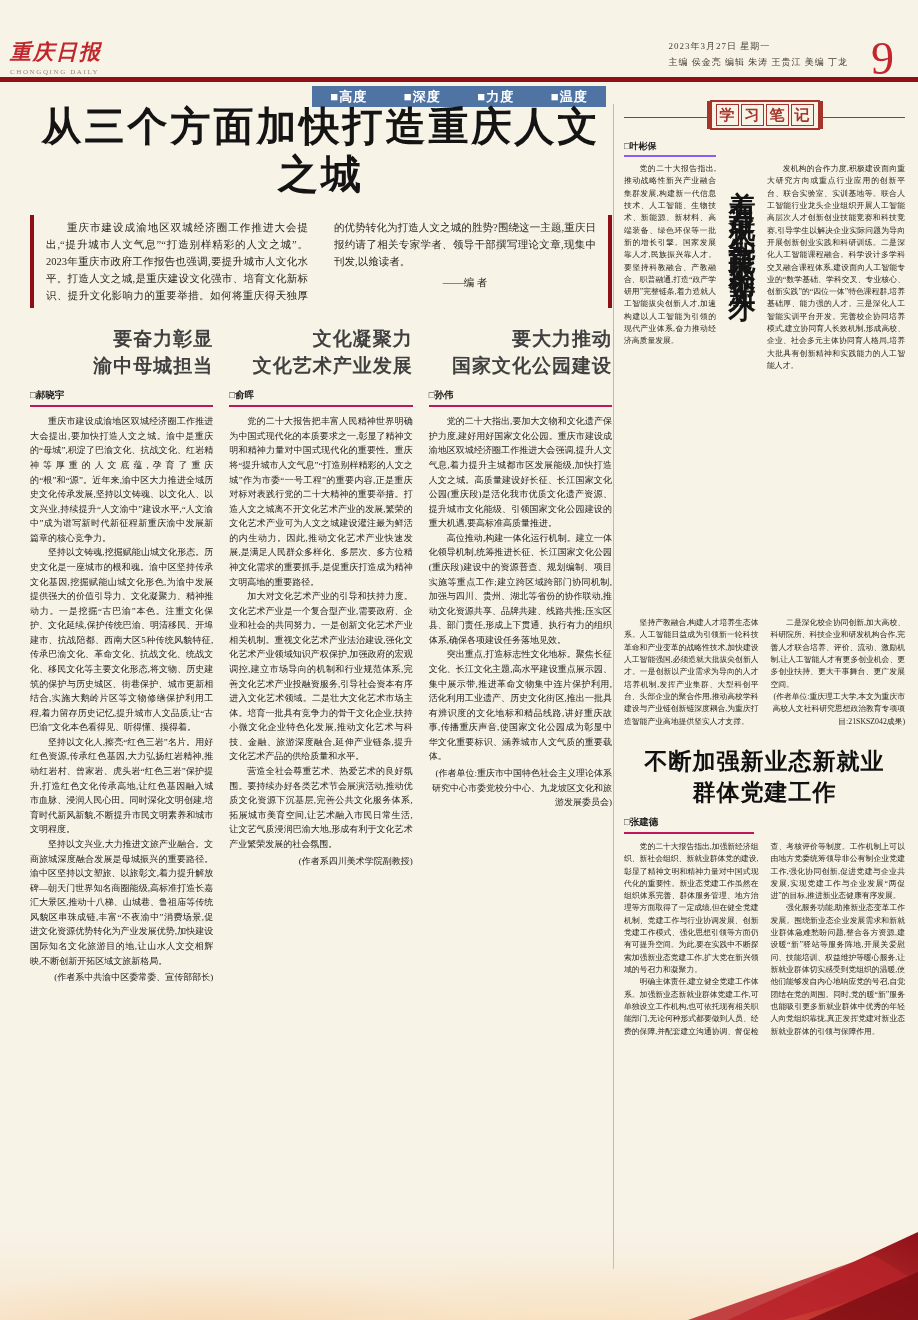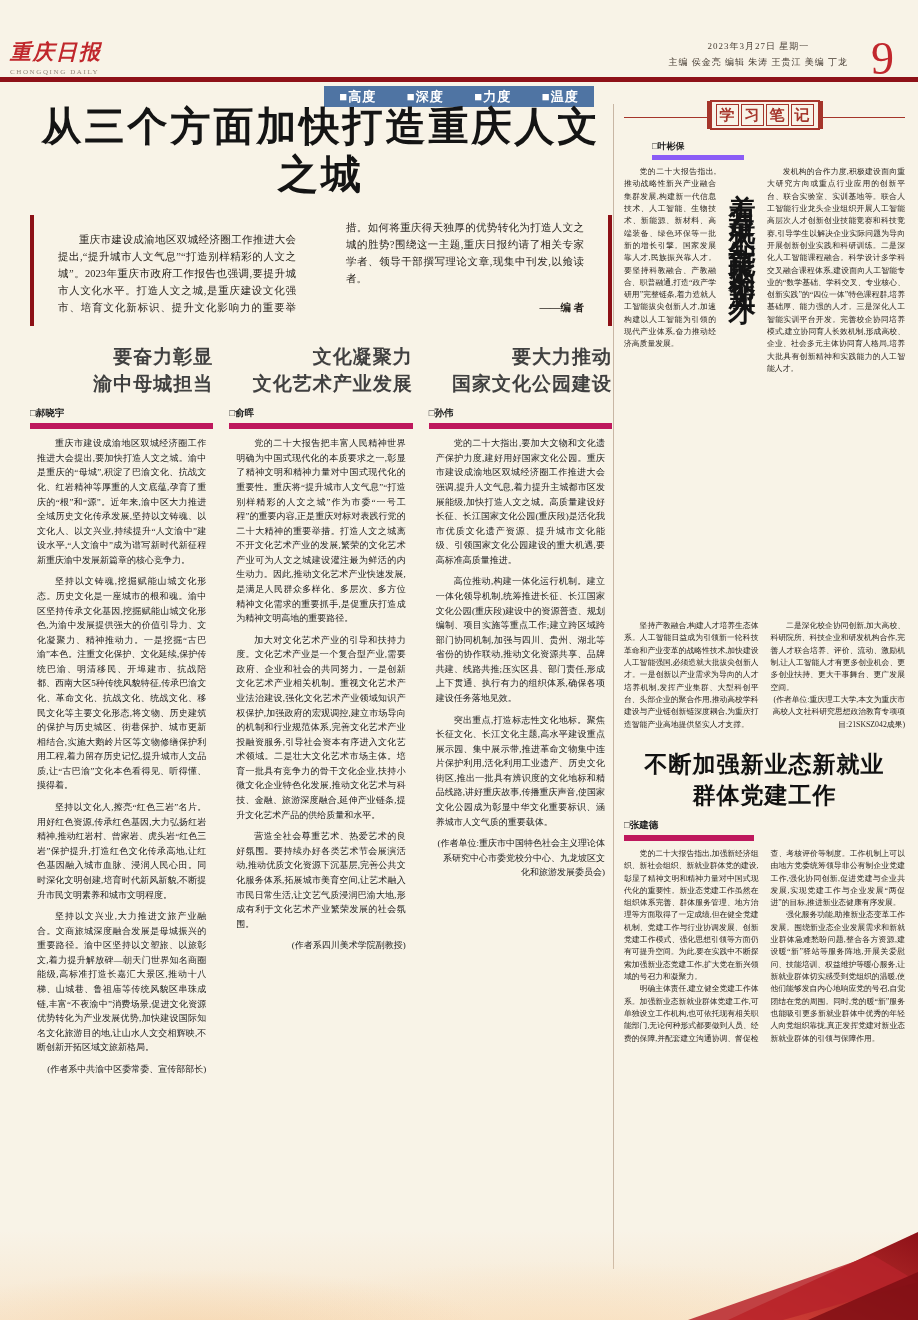--- a/index.html
+++ b/index.html
@@ -12,53 +12,53 @@
   .logo-cn{font-size:21px;font-weight:bold;font-style:italic;color:#c0272c;letter-spacing:2px;white-space:nowrap;}
   .logo-en{font-size:7px;color:#948a7c;letter-spacing:1.6px;margin-top:2px;}
   .mast{position:absolute;left:348px;top:6px;display:flex;align-items:flex-end;}
   .mast-main{font-size:60px;font-weight:bold;color:#9e141b;line-height:1;letter-spacing:2px;font-family:"Liberation Serif",serif;}
   .mast-subwrap{margin-left:6px;display:flex;flex-direction:column;align-items:flex-start;}
   .weekly{font-size:15px;font-weight:bold;color:#8d8d8d;letter-spacing:2px;margin-bottom:3px;}
   .mast-sub{display:flex;}
   .mast-sub span{display:block;border:2px solid #53110e;color:#53110e;font-size:27px;font-weight:bold;padding:1px 3px;margin-right:3px;line-height:1.1;}
   .badge{margin-left:8px;width:30px;height:58px;background:#ad1f22;border:1px solid #7d1013;display:flex;flex-direction:column;align-items:center;justify-content:center;box-shadow:inset 0 0 0 2px #ad1f22, inset 0 0 0 3px #f3e6d5;}
   .badge span{color:#fdf6ec;font-size:17px;font-weight:bold;line-height:1.25;}
-  .hdr-right{position:absolute;right:24px;top:40px;text-align:center;}
+  .hdr-right{position:absolute;right:24px;top:40px;text-align:left;}
   .dateline{font-size:9px;color:#463c33;letter-spacing:1px;}
   .staffline{font-size:9px;color:#463c33;margin-top:3px;letter-spacing:1px;}
   .pagenum-wrap{position:absolute;right:24px;top:36px;font-size:46px;color:#c1272d;line-height:1;}
   .redrule{position:absolute;top:77px;left:0;width:918px;height:5px;background:#8e1118;}
-  .tagsbar{position:absolute;top:86px;left:50%;transform:translateX(-50%);width:270px;height:21px;background:#4f74a3;display:flex;align-items:center;justify-content:space-around;}
+  .tagsbar{position:absolute;top:86px;left:50%;transform:translateX(-50%);width:294px;height:21px;background:#4f74a3;display:flex;align-items:center;justify-content:space-around;}
   .tagsbar span{color:#fff;font-size:13px;font-weight:bold;letter-spacing:1px;font-family:"Liberation Sans",sans-serif;}
 
   
   .feature{position:absolute;left:30px;top:91px;width:582px;}
   .f-headline{font-size:40px;font-weight:bold;color:#141414;text-align:center;letter-spacing:3px;margin:12px 0 0 0;line-height:1.2;}
   .intro{margin-top:16px;border-left:4px solid #8c1016;border-right:4px solid #8c1016;padding:4px 12px;column-count:2;column-gap:26px;font-size:10.5px;line-height:1.62;color:#241f1a;text-align:justify;}
-  .intro p{margin:12px;text-indent:2em;}
-  .intro .sign{text-align:right;text-indent:0;margin-top:4px;font-weight:bold;}
+  .intro p{margin:0;text-indent:2em;}
+  .intro .sign{text-align:center;text-indent:0;margin-top:4px;font-weight:normal;}
   .fcols{display:flex;gap:16px;margin-top:18px;}
   .fcol{flex:1;min-width:0;}
   .fcol h2{font-size:19px;line-height:1.4;text-align:right;margin:0 0 10px 0;color:#404040;letter-spacing:1px;}
-  .byline{font-size:9.5px;font-weight:bold;color:#222;padding-bottom:3px;border-bottom:6px solid #be185d;}
+  .byline{font-size:9.5px;font-weight:bold;color:#222;padding-bottom:3px;border-bottom:2px solid #be185d;}
   .fbody{margin-top:7px;font-size:9px;line-height:1.62;color:#222;text-align:justify;}
-  .fbody p{margin:7px;text-indent:2em;}
+  .fbody p{margin:0;text-indent:2em;}
   .fbody .attr{text-align:right;text-indent:0;margin-top:2px;}
 
   
   .vsep{position:absolute;left:613px;top:104px;height:1165px;width:1px;background:#c8b6a4;}
   .rsec{position:absolute;left:624px;top:100px;width:281px;}
   .study-head{position:relative;height:36px;}
   .study-line{position:absolute;left:0;right:0;top:17px;height:1px;background:#a5352b;}
   .study-badge{position:absolute;left:50%;transform:translateX(-50%);top:0;background:#f8f3e7;border:2px solid #a5352b;padding:2px 3px;display:flex;box-shadow:-4px 0 0 -1px #a5352b,4px 0 0 -1px #a5352b;}
   .study-badge span{border:1.5px solid #a5352b;color:#a5352b;font-size:15px;font-weight:bold;padding:1px 3px;margin:0 1px;line-height:1.2;}
   .rtxt{font-size:7.8px;line-height:1.58;color:#241f1a;text-align:justify;}
   .rtxt p{margin:0;text-indent:2em;}
   .rtxt .attr{text-align:right;text-indent:0;}
-  .ai-byline{width:92px;font-size:9px;font-weight:bold;color:#222;border-bottom:5px solid #8b5cf6;padding-bottom:2px;margin-top:4px;margin-left:28px;}
+  .ai-byline{width:92px;font-size:9px;font-weight:bold;color:#222;border-bottom:2px solid #8b5cf6;padding-bottom:2px;margin-top:4px;}
   .ai-row{display:flex;margin-top:6px;}
   .ai-left{width:92px;flex:none;}
   .ai-title{flex:none;writing-mode:vertical-rl;text-orientation:upright;font-size:27px;font-weight:bold;color:#141414;letter-spacing:8px;margin:6px 10px 0 10px;line-height:1.15;height:440px;}
   .ai-right{flex:1;min-width:0;}
   .ai-below{margin-top:8px;column-count:2;column-gap:12px;}
   .party{margin-top:18px;}
   .party h2{font-size:23px;line-height:1.35;text-align:center;margin:0;color:#111;letter-spacing:1px;}
   .party .byline{display:block;width:130px;margin-top:8px;}
   .party-body{margin-top:7px;column-count:2;column-gap:12px;}
 

